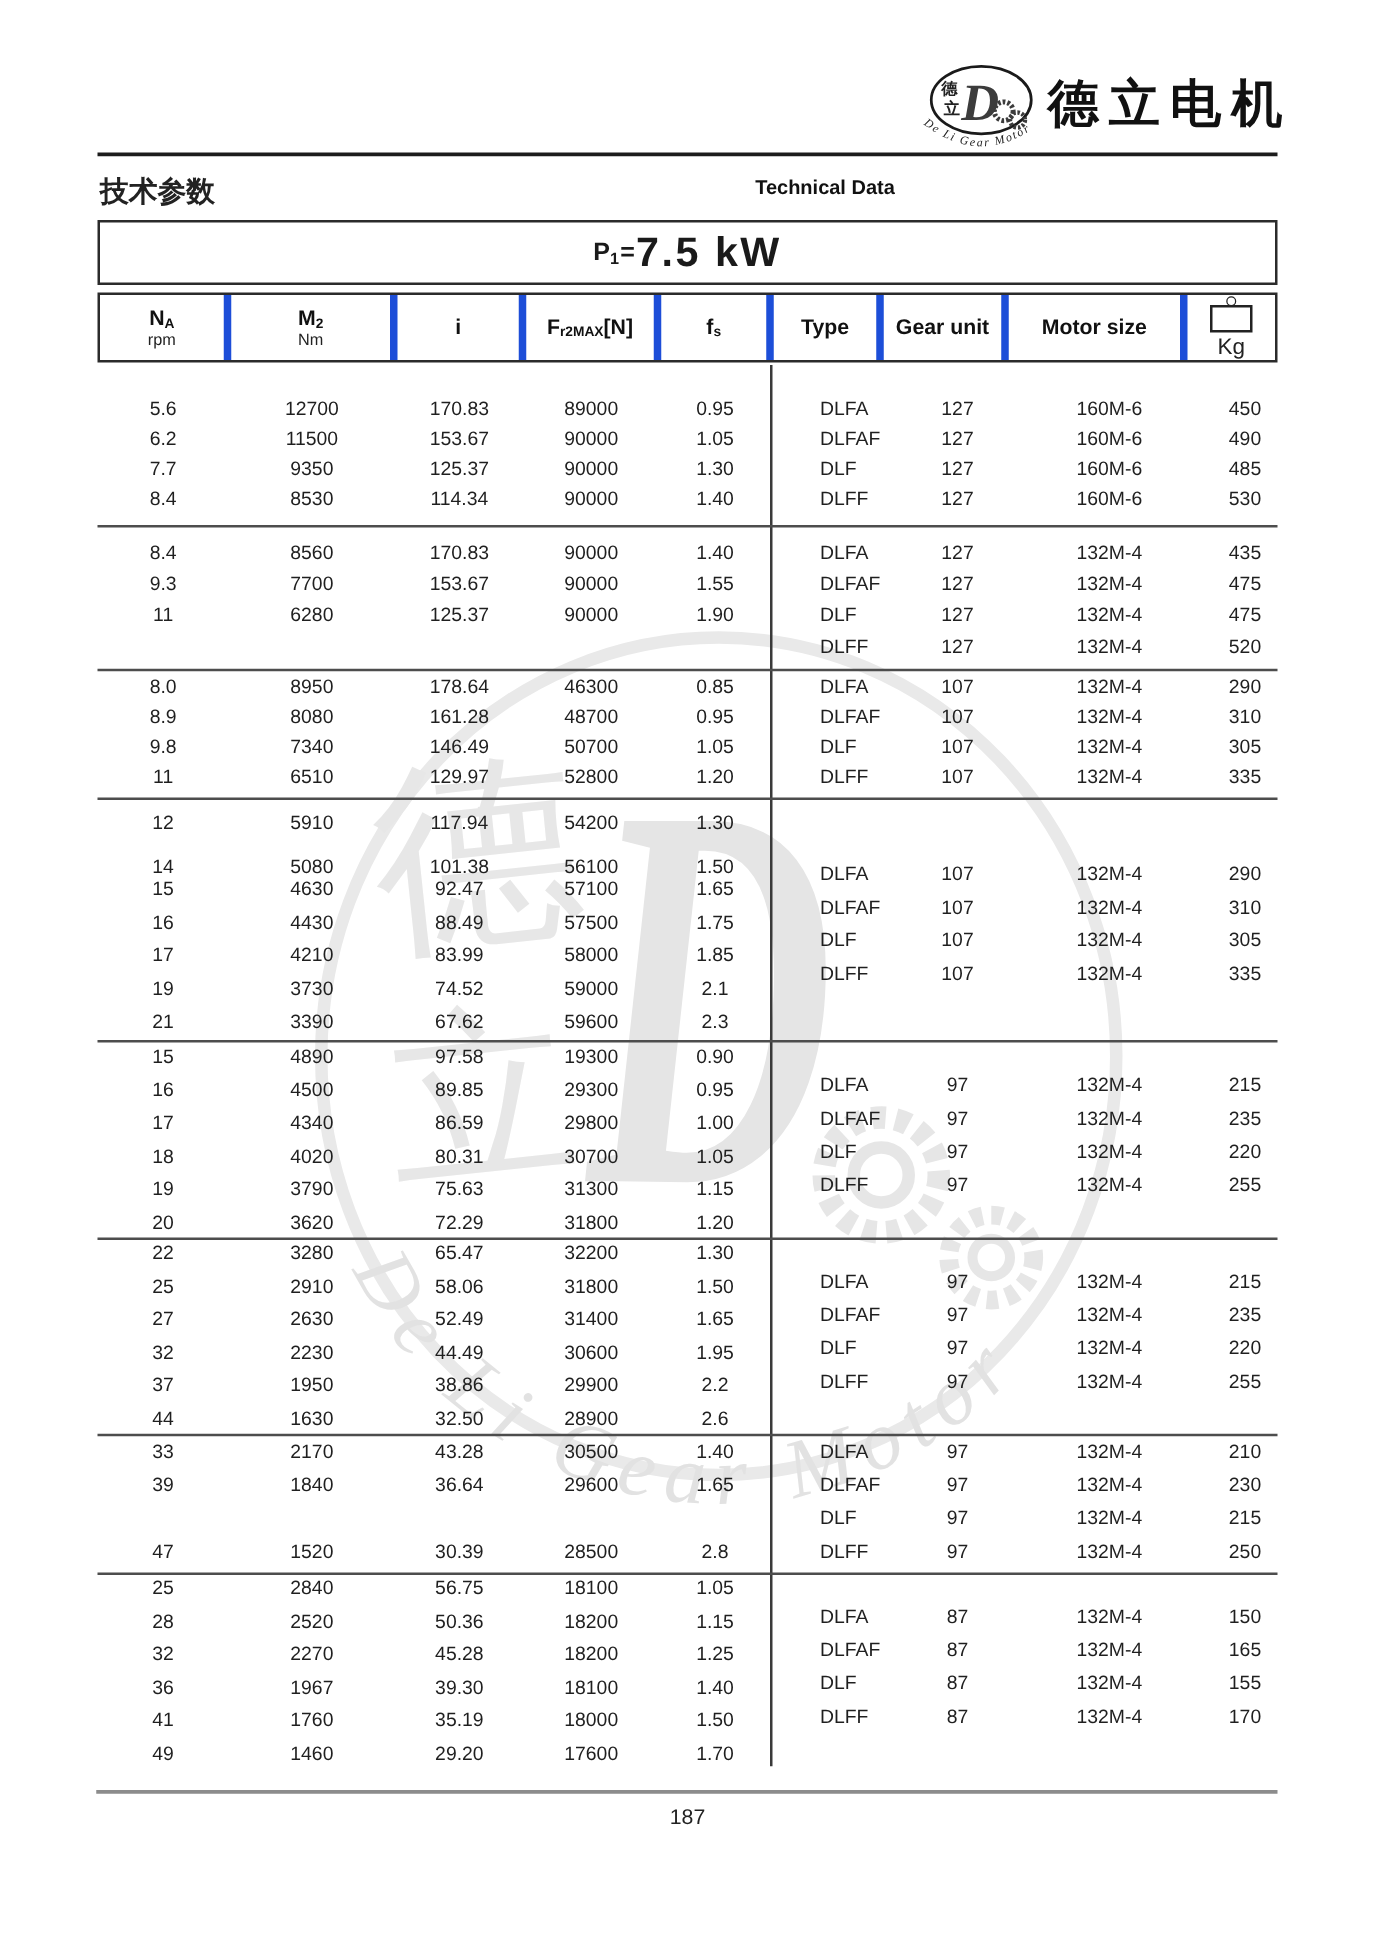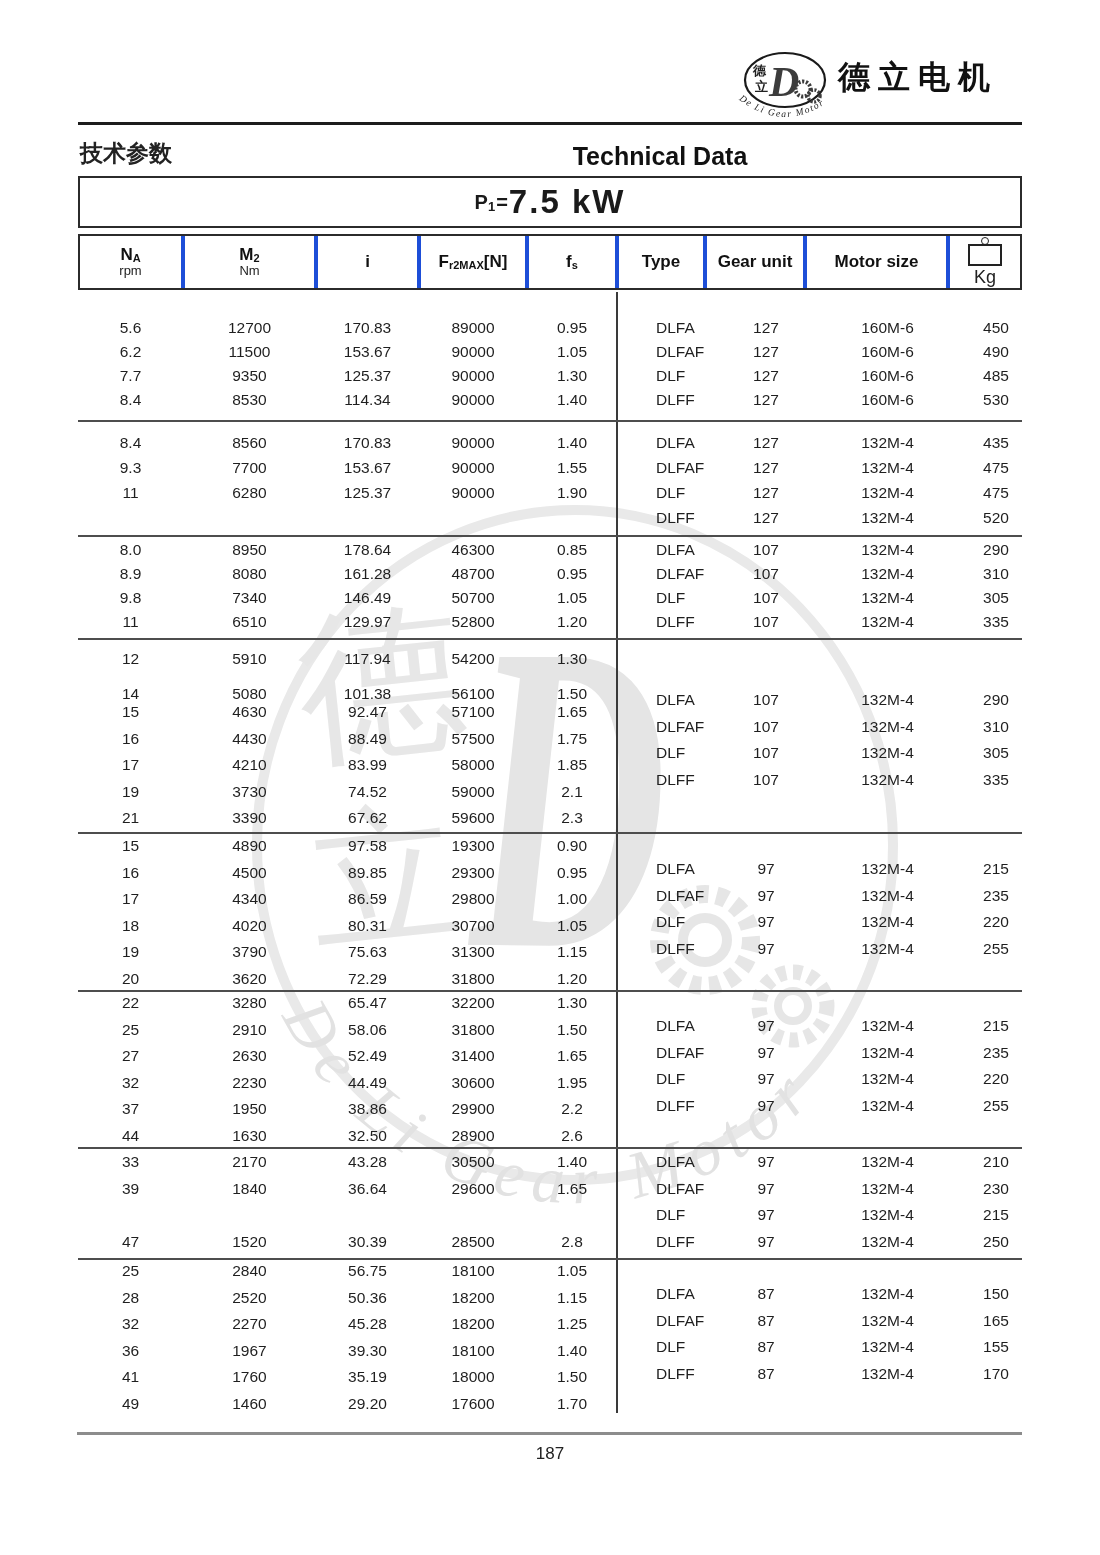--- a/index.html
+++ b/index.html
@@ -4,41 +4,41 @@
 <style>
   html,body{margin:0;padding:0;background:#ffffff;}
   .page{
     position:relative;width:1100px;height:1555px;background:#fff;
     font-family:"Liberation Sans",sans-serif;color:#1a1a1a;overflow:hidden;
   }
   .abs{position:absolute;}
   
   .brand-name{
     left:838px;top:56px;width:190px;font-family:"Liberation Serif",serif;
-    font-weight:bold;font-size:32px;letter-spacing:8px;color:#111;white-space:nowrap;
+    font-weight:bold;font-size:41px;letter-spacing:8px;color:#111;white-space:nowrap;
   }
   .top-rule{left:78px;top:122px;width:944px;height:3px;background:#1c1c1c;}
   .title-cn{left:80px;top:138px;font-size:23px;font-weight:bold;color:#222;}
-  .title-en{left:560px;top:142px;width:200px;text-align:center;font-size:25px;font-weight:bold;color:#111;}
+  .title-en{left:560px;top:142px;width:200px;text-align:center;font-size:16px;font-weight:bold;color:#111;}
   
   .power-box{
     left:78px;top:176px;width:944px;height:52px;border:2px solid #2b2b2b;box-sizing:border-box;
     display:flex;align-items:center;justify-content:center;
   }
   .power-sym{font-size:20px;font-weight:bold;}
   .power-sub{font-size:13px;font-weight:bold;position:relative;top:4px;}
   .power-eq{font-size:20px;font-weight:bold;margin:0 1px;}
   .power-val{font-size:33px;font-weight:bold;letter-spacing:2px;}
   
   .thead{
     left:78px;top:234px;width:944px;height:56px;border:2px solid #2b2b2b;box-sizing:border-box;
     display:grid;grid-template-columns:105px 133px 103px 108px 90px 88px 100px 143px auto;
   }
   .th{
-    border-right:4px solid #1d4ed8;box-sizing:border-box;
+    border-right:6px solid #1d4ed8;box-sizing:border-box;
     display:flex;flex-direction:column;align-items:center;justify-content:center;line-height:1.12;
   }
   .th:last-child{border-right:none;}
   .h-main{font-size:17px;font-weight:bold;color:#111;}
   .h-main sub{font-size:11px;vertical-align:-2px;}
   .h-unit{font-size:13px;color:#222;}
   .kg-icon{display:block;margin-bottom:1px;}
   .kg-knob{display:block;width:6px;height:6px;border:1.5px solid #222;border-radius:50%;margin:0 auto;background:#fff;}
   .kg-body{display:block;width:30px;height:18px;border:2px solid #222;margin:-1px auto 0;background:#fff;}
   

